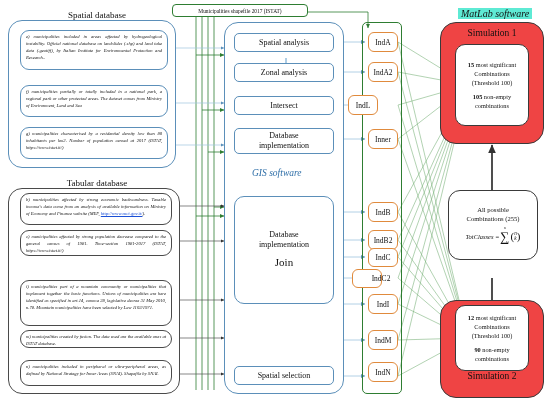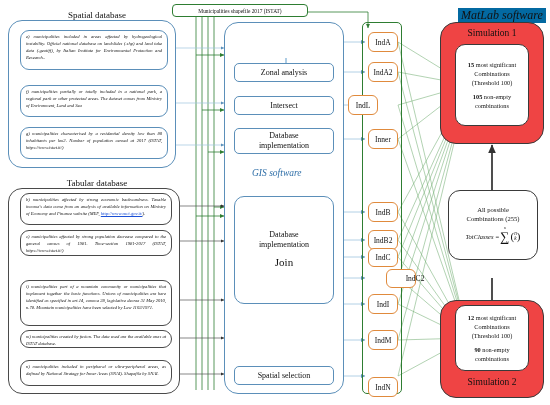--- a/index.html
+++ b/index.html
@@ -41,22 +41,22 @@
     font-size:8px;color:#111;text-align:center;line-height:1.25;
   }
   .proc.tall{border-radius:10px;flex-direction:column;}
   .proc .join{font-size:11px;margin-top:6px;}
 
   .gis-label{
     position:absolute;font-style:italic;font-size:9.5px;color:#2f6fa8;
     white-space:nowrap;background:#fff;padding:0 2px;
   }
   .matlab-label{
-    position:absolute;font-style:italic;font-size:12px;color:#111;
-    white-space:nowrap;background:#0369a1;padding:0 3px;
+    position:absolute;font-style:italic;font-size:10px;color:#111;
+    white-space:nowrap;background:#5eead4;padding:0 3px;
   }
 
   .ind{
     position:absolute;box-sizing:border-box;
     border:1.2px solid #e08a3c;border-radius:6px;background:#fff;
     display:flex;align-items:center;justify-content:center;
     font-size:7.5px;color:#111;
   }
 
   .header-box{
@@ -216,20 +216,21 @@
   <div class="txtbox gray box" style="left:20px;top:230px;width:152px;height:26px;">c) municipalities affected by strong population decrease compared to the general census of 1981. Time-section 1981-2017 (ISTAT, https://www.istat.it/)</div>
 
   <div class="txtbox gray box" style="left:20px;top:280px;width:152px;height:46px;">i) municipalities part of a mountain community or municipalities that implement together the basic functions. Unions of municipalities are here identified as specified in art.14, comma 28, legislative decree 31 May 2010, n.78. Mountain municipalities have been selected by Law 1102/1971.</div>
 
   <div class="txtbox gray box" style="left:20px;top:330px;width:152px;height:18px;">m) municipalities created by fusion. The data used are the available ones at ISTAT database.</div>
 
   <div class="txtbox gray box" style="left:20px;top:360px;width:152px;height:26px;">n) municipalities included in peripheral or ultra-peripheral areas, as defined by National Strategy for Inner Areas (SNAI). Shapefile by SNAI.</div>
 
   <div class="box grp-blue" style="left:224px;top:22px;width:120px;height:372px;"></div>
 
+  <div class="proc" style="left:234px;top:33px;width:100px;height:19px;">Spatial analysis</div>
   <div class="proc" style="left:234px;top:63px;width:100px;height:19px;">Zonal analysis</div>
   <div class="proc" style="left:234px;top:96px;width:100px;height:19px;">Intersect</div>
   <div class="proc" style="left:234px;top:128px;width:100px;height:26px;">
     <span>Database<br>implementation</span>
   </div>
 
   <div class="gis-label" style="left:250px;top:168px;">GIS software</div>
 
   <div class="proc tall" style="left:234px;top:196px;width:100px;height:108px;justify-content:center;">
     <span>Database<br>implementation</span>
@@ -240,24 +241,24 @@
 
   <div class="box grp-green" style="left:362px;top:22px;width:40px;height:372px;"></div>
 
   <div class="ind" style="left:368px;top:32px;width:30px;height:20px;">IndA</div>
   <div class="ind" style="left:368px;top:62px;width:30px;height:20px;">IndA2</div>
   <div class="ind" style="left:348px;top:95px;width:30px;height:20px;">IndL</div>
   <div class="ind" style="left:368px;top:129px;width:30px;height:20px;">Inner</div>
   <div class="ind" style="left:368px;top:202px;width:30px;height:20px;">IndB</div>
   <div class="ind" style="left:368px;top:230px;width:30px;height:20px;">IndB2</div>
   <div class="ind" style="left:368px;top:248px;width:30px;height:19px;">IndC</div>
-  <div class="ind" style="left:386px;top:269px;width:30px;height:19px;padding-left:28px;">IndC2</div>
+  <div class="ind" style="left:352px;top:269px;width:30px;height:19px;padding-left:28px;">IndC2</div>
   <div class="ind" style="left:368px;top:294px;width:30px;height:20px;">IndI</div>
   <div class="ind" style="left:368px;top:330px;width:30px;height:20px;">IndM</div>
-  <div class="ind" style="left:368px;top:377px;width:30px;height:20px;">IndN</div>
+  <div class="ind" style="left:368px;top:362px;width:30px;height:20px;">IndN</div>
 
   <div class="matlab-label" style="left:458px;top:8px;">MatLab software</div>
 
   <div class="sim" style="left:440px;top:22px;width:104px;height:122px;padding-top:5px;">
     <div class="sim-title">Simulation 1</div>
     <div class="sim-inner" style="width:74px;height:82px;margin-top:6px;">
       <div>
         <span class="n">15</span>
         <span>most significant Combinations</span>
       </div>
@@ -296,16 +297,16 @@
       <div>
         <span class="n">12</span>
         <span>most significant Combinations</span>
       </div>
       <div>(Threshold 100)</div>
       <div class="p2">
         <span class="n">90</span>
         <span>non-empty combinations</span>
       </div>
     </div>
-    <div class="sim-title" style="margin-top:6px;">Simulation 2</div>
+    <div class="sim-title" style="">Simulation 2</div>
   </div>
 
 </div>
 
 </body></html>

